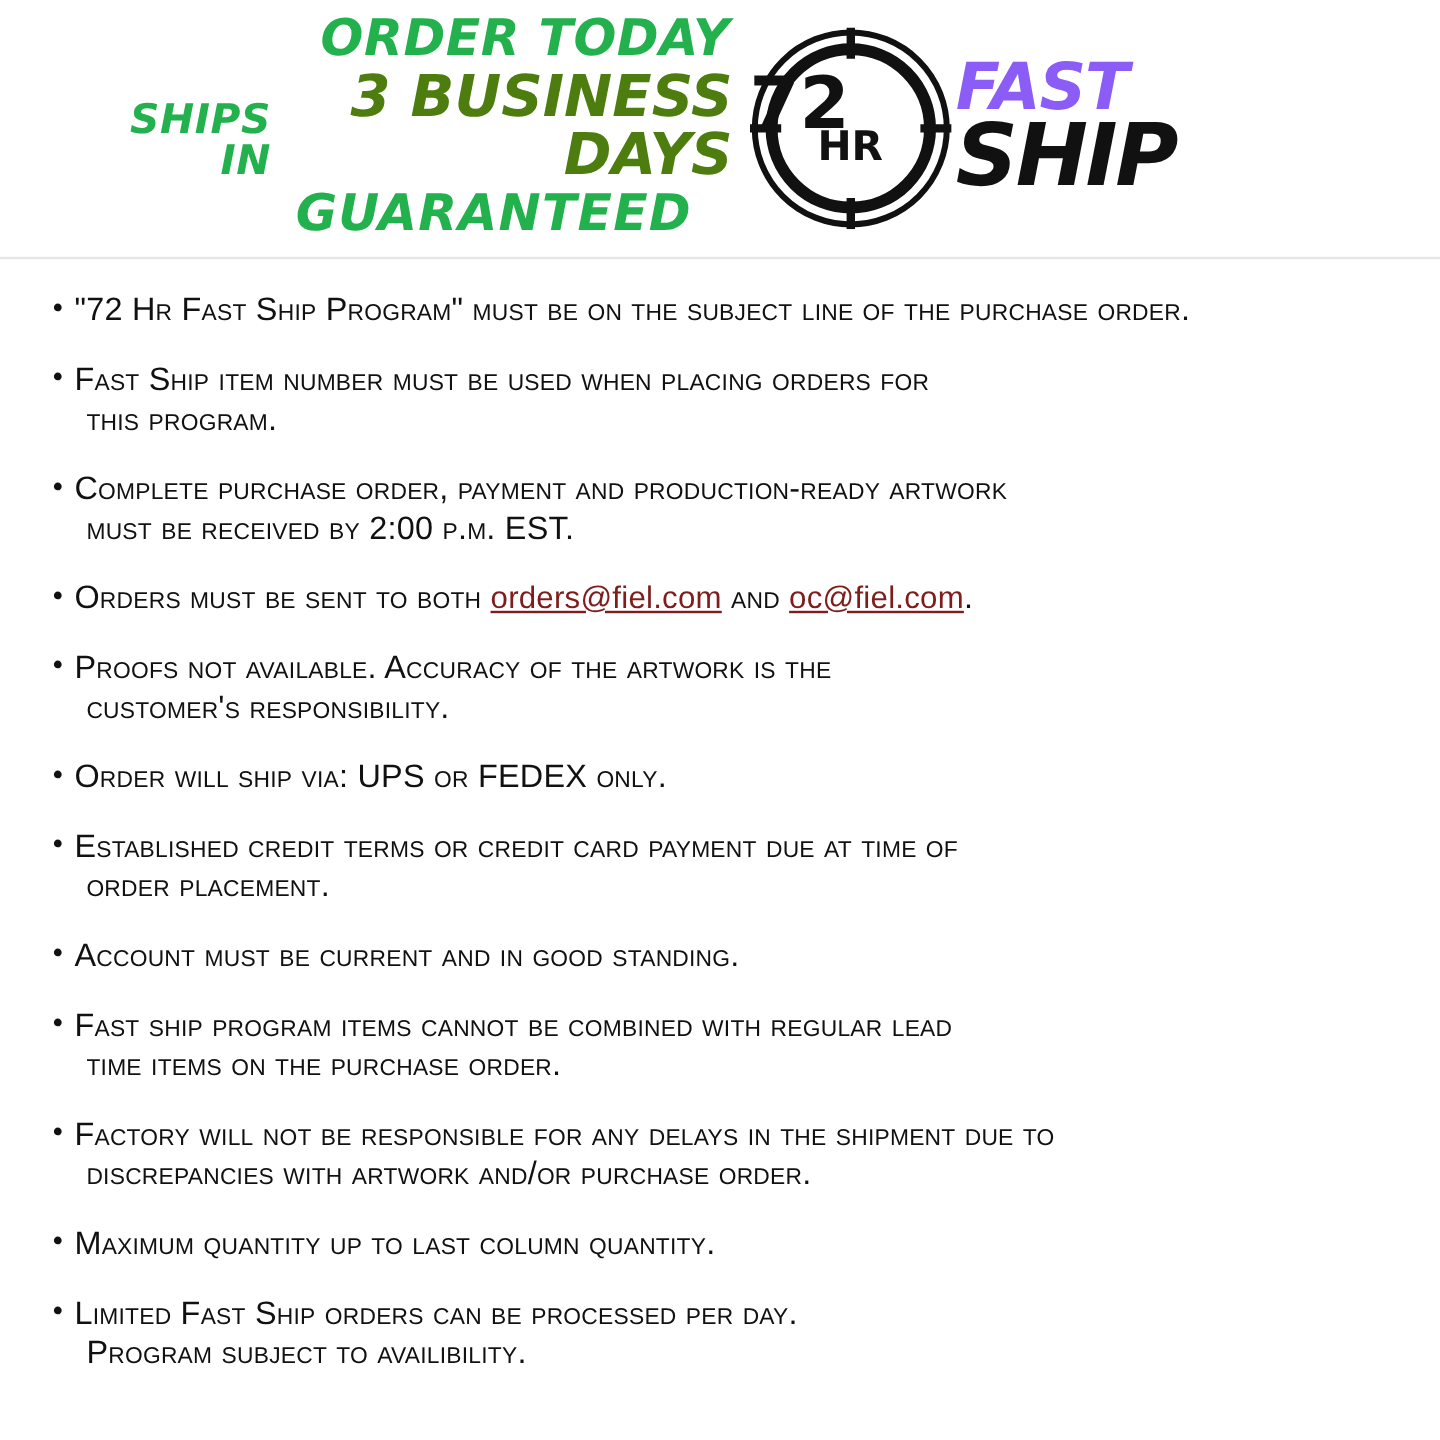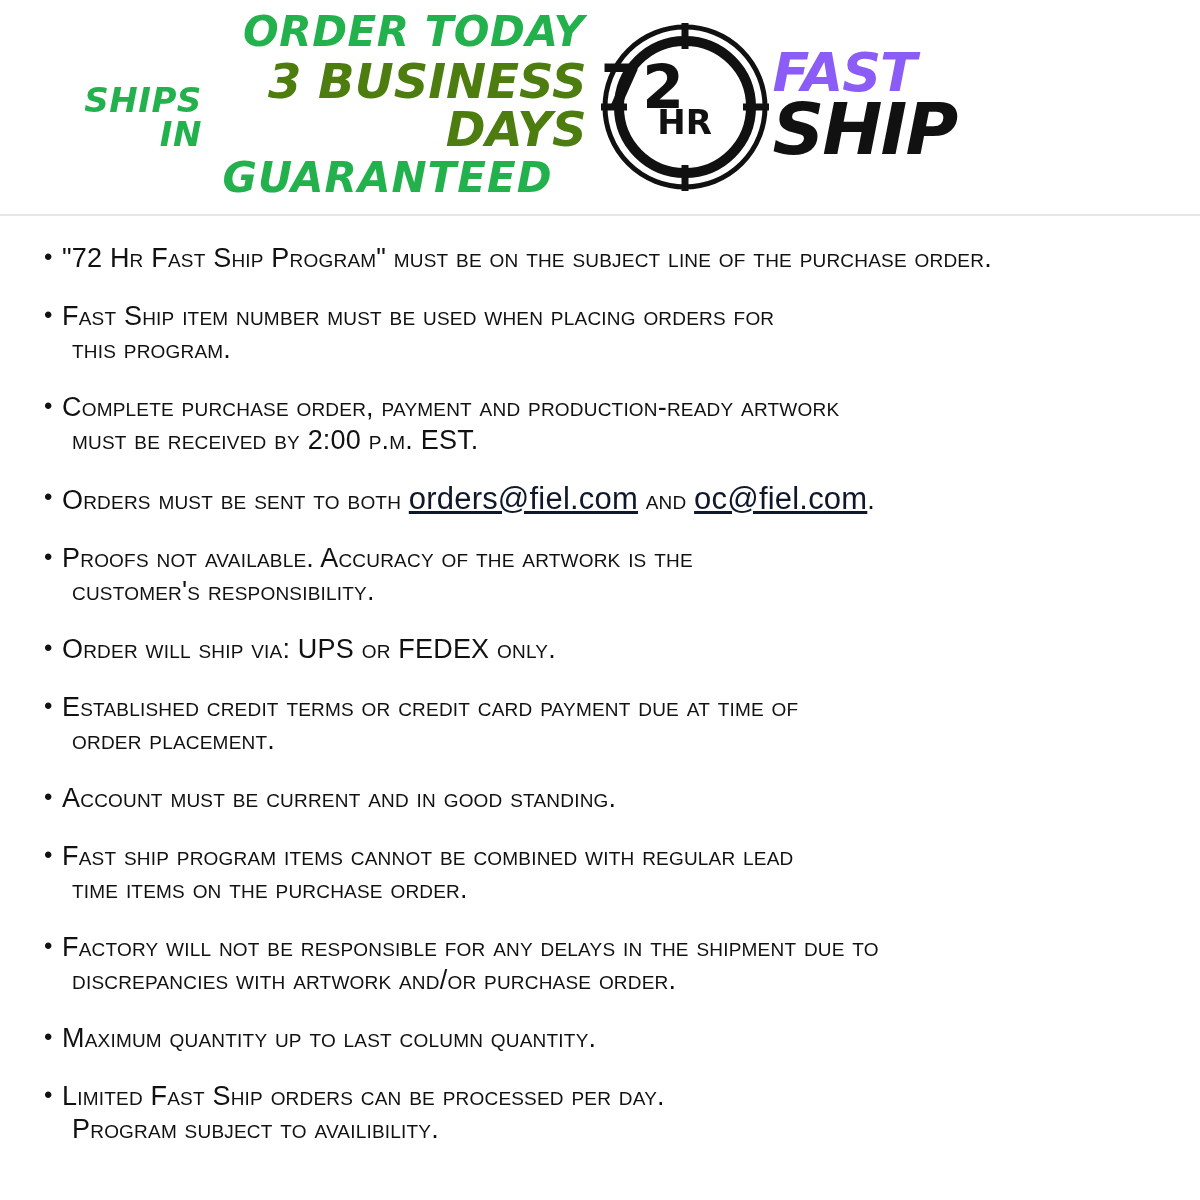--- a/index.html
+++ b/index.html
@@ -25,20 +25,21 @@
     background: #ffffff;
   }
 
   .header-inner {
     position: absolute;
     left: 0; top: 0;
     width: 1049px; height: 214px;
     display: flex;
     align-items: center;
     justify-content: center;
+    padding-left: 24px;
   }
 
   
   .promo-text {
     width: 520px;
     text-align: right;
     line-height: 1;
     padding-right: 8px;
     margin-top: -4px;
   }
@@ -170,24 +171,24 @@
     font-family: "Liberation Sans", sans-serif;
     font-variant: small-caps;
     font-size: 27px;
     line-height: 33px;
     color: #111111;
     letter-spacing: 0.2px;
     max-width: 1090px;
   }
   .term-text .ln2 { display: block; padding-left: 10px; }
   .email {
-    color: #0f172a;
+    color: #7f1d1d;
     font-variant: normal;
     text-transform: lowercase;
-    font-size: 31px;
+    font-size: 26px;
   }
 </style>
 </head>
 <body>
 
 <div class="header">
   <div class="header-inner">
 
     <div class="promo-text">
       <div class="promo-line1">Order Today</div>

